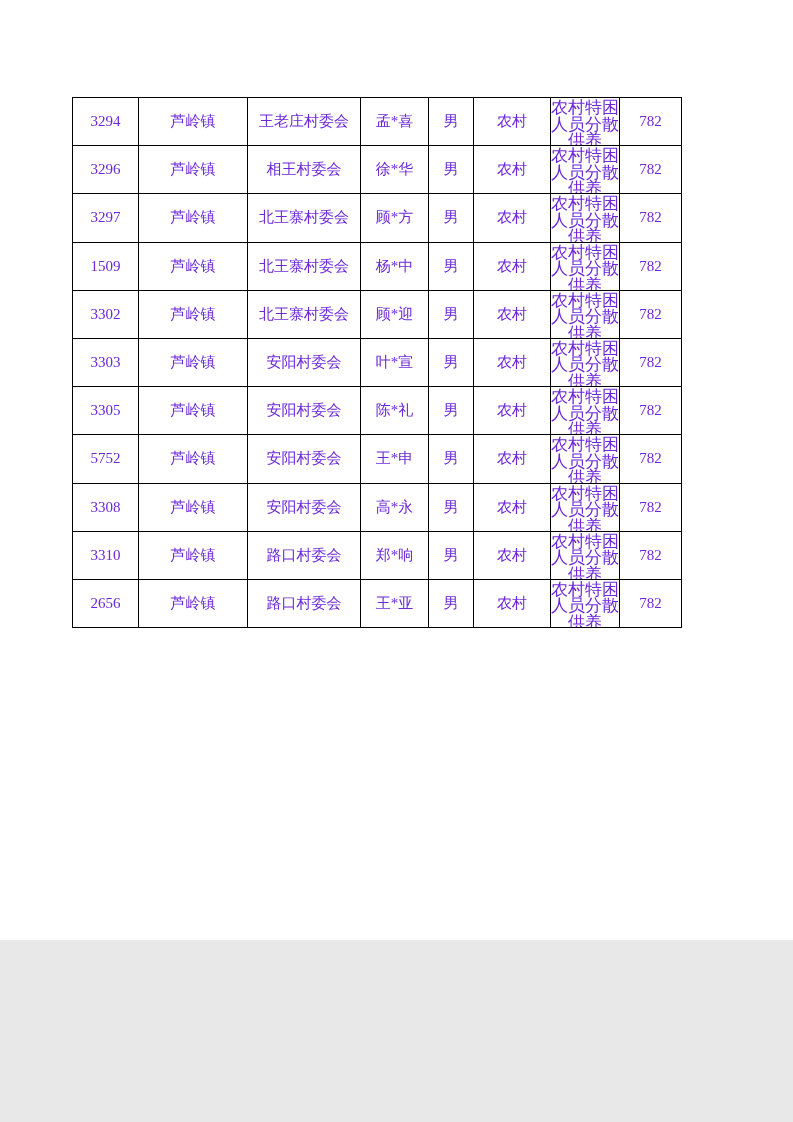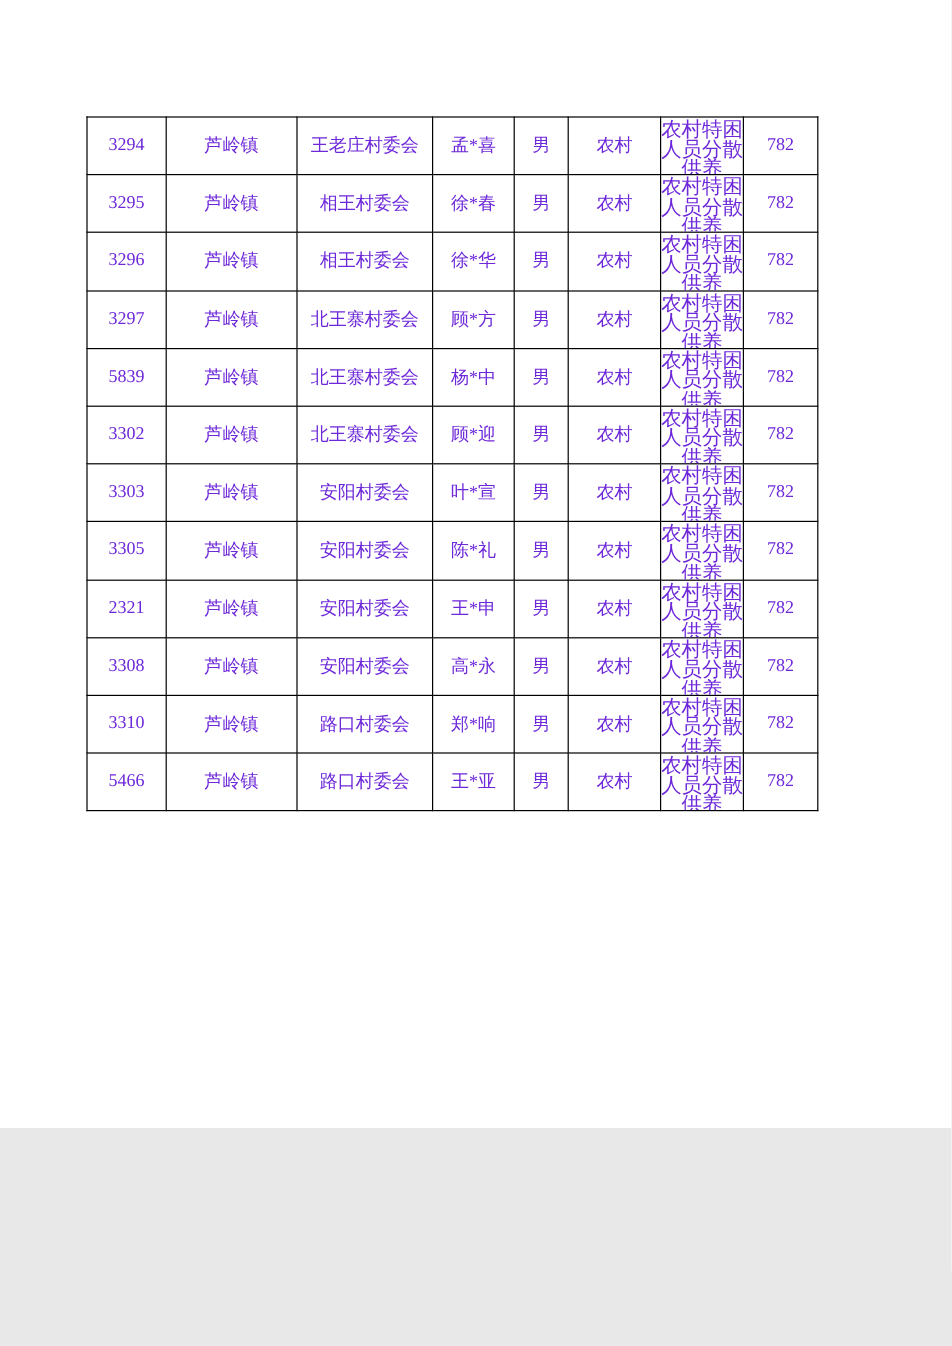--- a/index.html
+++ b/index.html
@@ -77,36 +77,20 @@
     <td class="c-category">
       <div class="cat-clip">
         <span class="cat-line">农村特困</span>
         <span class="cat-line">人员分散</span>
         <span class="cat-line">供养</span>
       </div>
     </td>
     <td class="c-amount">782</td>
   </tr>
         <tr>
-    <td class="c-seq">3295</td>
-    <td class="c-town">芦岭镇</td>
-    <td class="c-village">相王村委会</td>
-    <td class="c-name">徐*春</td>
-    <td class="c-gender">男</td>
-    <td class="c-area">农村</td>
-    <td class="c-category">
-      <div class="cat-clip">
-        <span class="cat-line">农村特困</span>
-        <span class="cat-line">人员分散</span>
-        <span class="cat-line">供养</span>
-      </div>
-    </td>
-    <td class="c-amount">782</td>
-  </tr>
-        <tr>
     <td class="c-seq">3296</td>
     <td class="c-town">芦岭镇</td>
     <td class="c-village">相王村委会</td>
     <td class="c-name">徐*华</td>
     <td class="c-gender">男</td>
     <td class="c-area">农村</td>
     <td class="c-category">
       <div class="cat-clip">
         <span class="cat-line">农村特困</span>
         <span class="cat-line">人员分散</span>
@@ -125,21 +109,21 @@
     <td class="c-category">
       <div class="cat-clip">
         <span class="cat-line">农村特困</span>
         <span class="cat-line">人员分散</span>
         <span class="cat-line">供养</span>
       </div>
     </td>
     <td class="c-amount">782</td>
   </tr>
         <tr>
-    <td class="c-seq">5839</td>
+    <td class="c-seq">1509</td>
     <td class="c-town">芦岭镇</td>
     <td class="c-village">北王寨村委会</td>
     <td class="c-name">杨*中</td>
     <td class="c-gender">男</td>
     <td class="c-area">农村</td>
     <td class="c-category">
       <div class="cat-clip">
         <span class="cat-line">农村特困</span>
         <span class="cat-line">人员分散</span>
         <span class="cat-line">供养</span>
@@ -189,21 +173,21 @@
     <td class="c-category">
       <div class="cat-clip">
         <span class="cat-line">农村特困</span>
         <span class="cat-line">人员分散</span>
         <span class="cat-line">供养</span>
       </div>
     </td>
     <td class="c-amount">782</td>
   </tr>
         <tr>
-    <td class="c-seq">2321</td>
+    <td class="c-seq">5752</td>
     <td class="c-town">芦岭镇</td>
     <td class="c-village">安阳村委会</td>
     <td class="c-name">王*申</td>
     <td class="c-gender">男</td>
     <td class="c-area">农村</td>
     <td class="c-category">
       <div class="cat-clip">
         <span class="cat-line">农村特困</span>
         <span class="cat-line">人员分散</span>
         <span class="cat-line">供养</span>
@@ -237,21 +221,21 @@
     <td class="c-category">
       <div class="cat-clip">
         <span class="cat-line">农村特困</span>
         <span class="cat-line">人员分散</span>
         <span class="cat-line">供养</span>
       </div>
     </td>
     <td class="c-amount">782</td>
   </tr>
         <tr>
-    <td class="c-seq">5466</td>
+    <td class="c-seq">2656</td>
     <td class="c-town">芦岭镇</td>
     <td class="c-village">路口村委会</td>
     <td class="c-name">王*亚</td>
     <td class="c-gender">男</td>
     <td class="c-area">农村</td>
     <td class="c-category">
       <div class="cat-clip">
         <span class="cat-line">农村特困</span>
         <span class="cat-line">人员分散</span>
         <span class="cat-line">供养</span>

